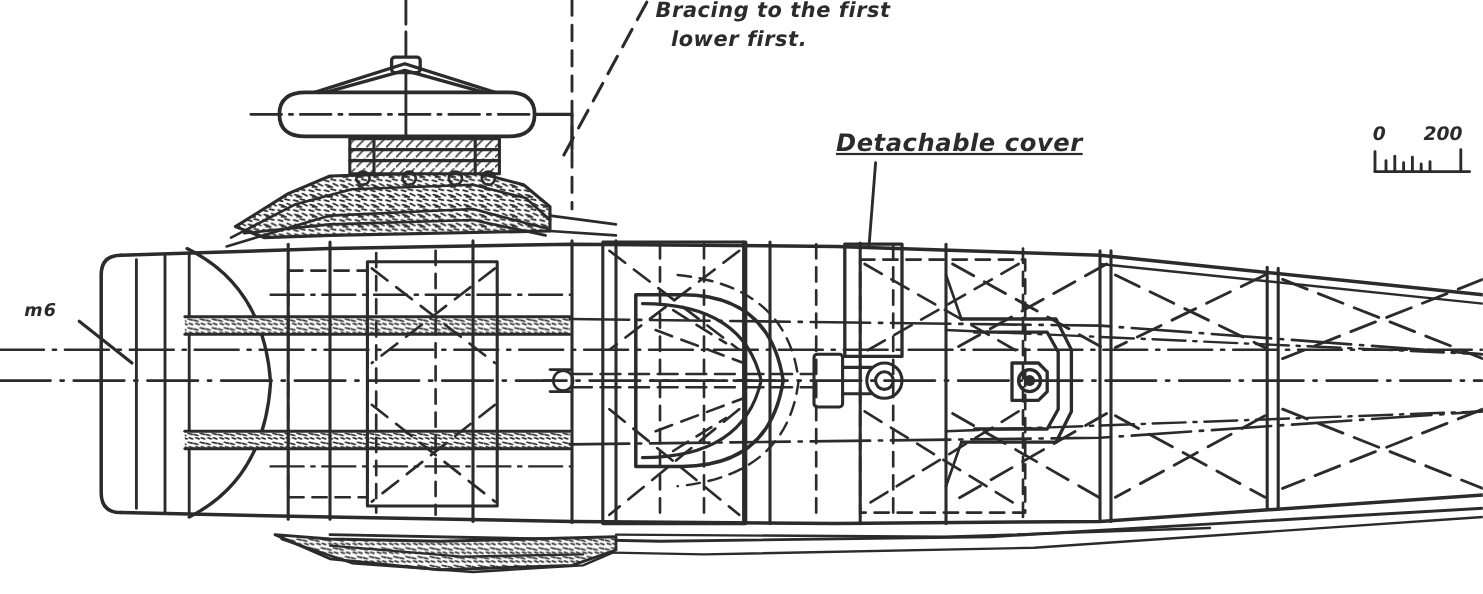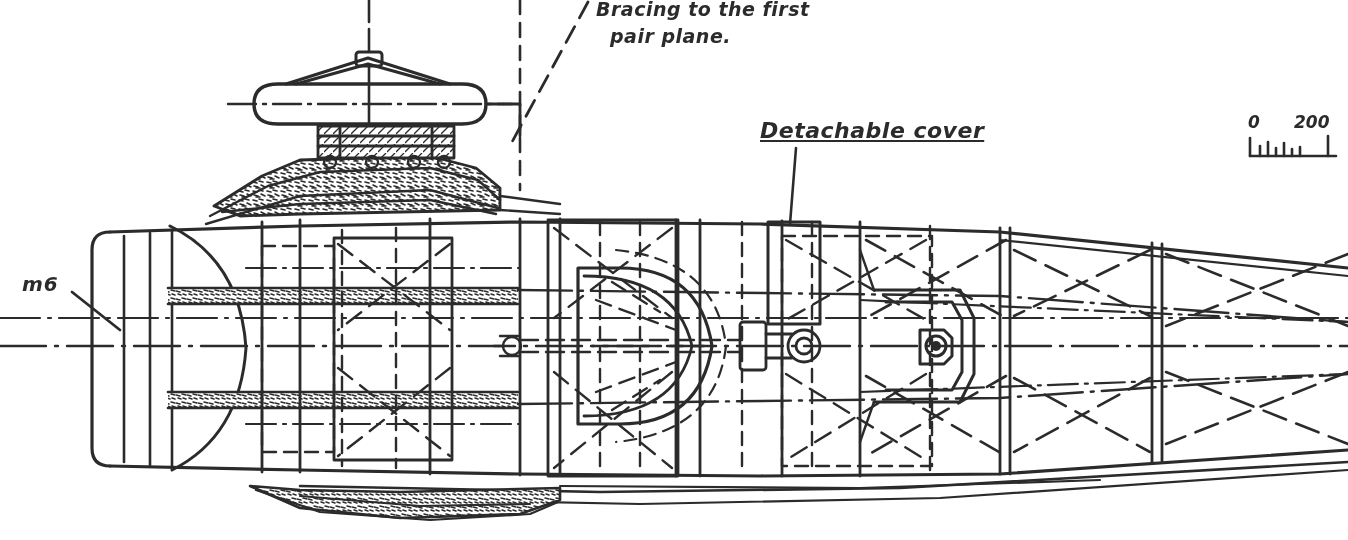--- a/index.html
+++ b/index.html
@@ -21,21 +21,21 @@
     color:#2b2b2b;
     white-space:nowrap;
     letter-spacing:0.5px;
     -webkit-font-smoothing:none;
   }
   #note-bracing{left:596px;top:-4px;font-size:19px;line-height:27px;}
   #note-bracing div{display:block;}
   #note-bracing .l2{padding-left:8px;}
   #note-bracing .l3{padding-left:14px;}
   #note-cover{left:760px;top:118px;font-size:22px;text-decoration:underline;}
-  #note-m6{left:22px;top:272px;font-size:20px;letter-spacing:1px;}
+  #note-m6{left:22px;top:272px;font-size:16px;letter-spacing:1px;}
   #scale-labels{position:absolute;left:1246px;top:112px;width:100px;height:26px;}
   #scale-labels .sv{position:absolute;font-size:17px;font-style:italic;font-weight:bold;color:#2b2b2b;}
   #scale-zero{left:2px;top:0;}
   #scale-max{left:48px;top:0;text-align:right;}
 </style>
 </head>
 <body>
 
 <div id="sheet">
 
@@ -347,21 +347,21 @@
         <path d="M1292 149 L1292 156"></path>
         <path d="M1300 147 L1300 156"></path>
         <path d="M1328 136 L1328 156"></path>
       </g>
 
     </g>
   </svg>
 
   <div class="anno" id="note-bracing">
     <div class="l1">Bracing to the first</div>
-    <div class="l3">pair plane.</div>
+    <div class="l3">lower first.</div>
   </div>
 
   <div class="anno" id="note-cover">Detachable cover</div>
 
   <div class="anno" id="note-m6">m6</div>
 
   <div id="scale-labels">
     <span class="sv" id="scale-zero">0</span>
     <span class="sv" id="scale-max">200</span>
   </div>

